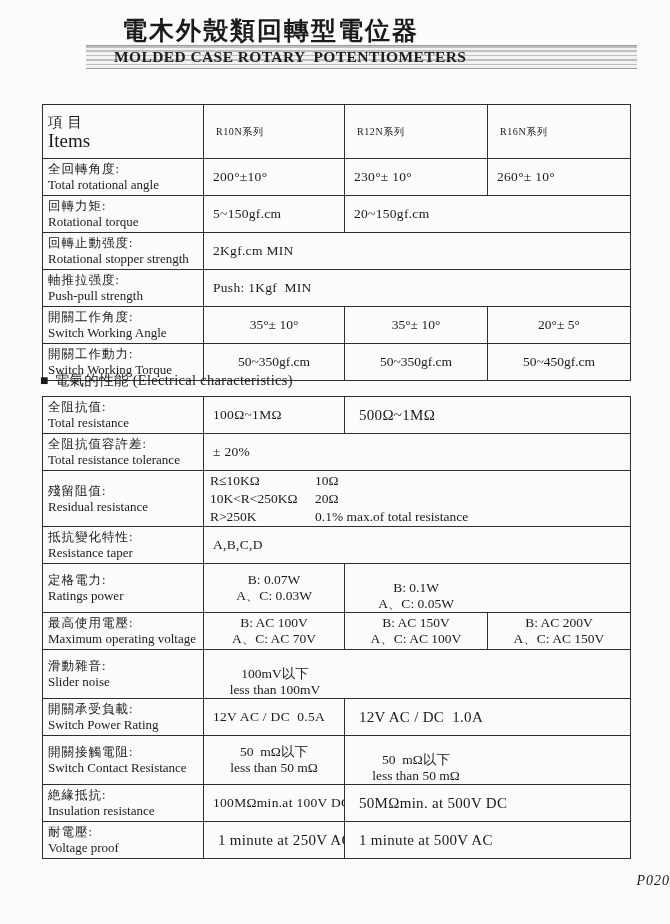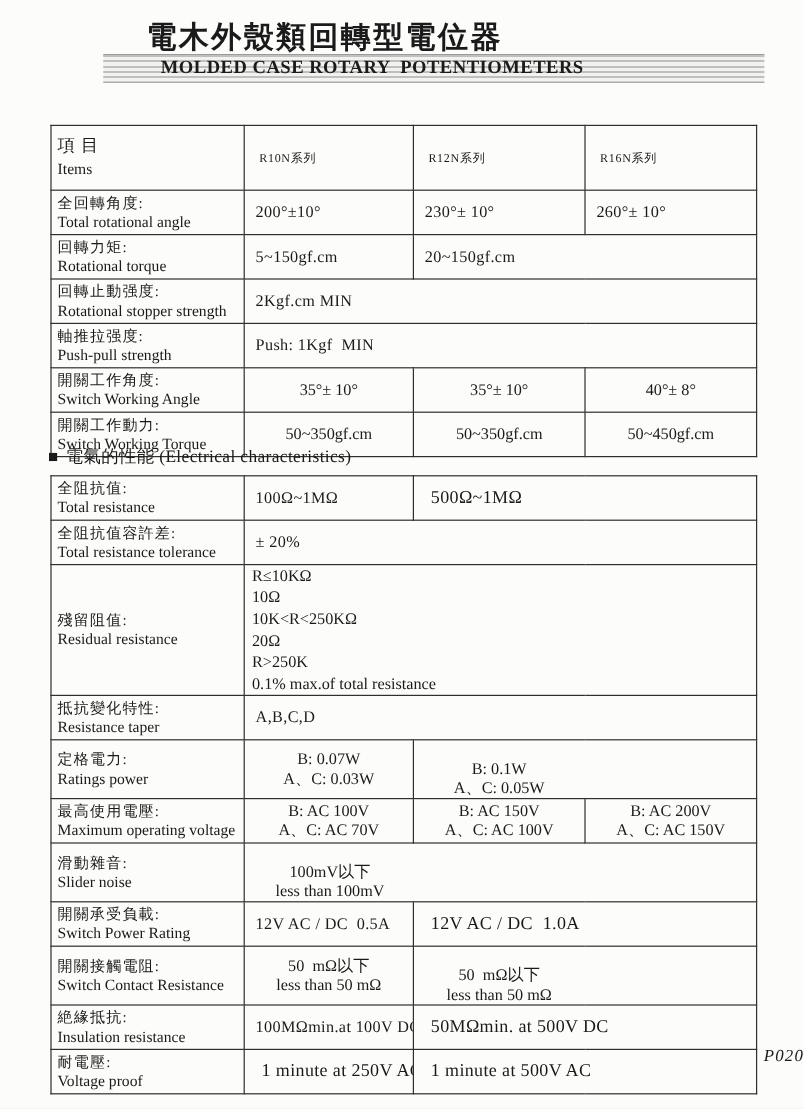--- a/index.html
+++ b/index.html
@@ -19,21 +19,21 @@
     font-size:25px; font-weight:bold; letter-spacing:2px; white-space:pre;
   }
   .banner{
     position:absolute; left:86px; top:45px; width:551px; height:22px;
     background:repeating-linear-gradient(180deg,
       var(--stripe_dark) 0px, var(--stripe_dark) 1.6px,
       var(--stripe_light) 1.6px, var(--stripe_light) 4.4px);
     border-top:1px solid #9a9a9a; border-bottom:1px solid #9a9a9a;
   }
   .banner-text{
-    position:absolute; left:48px; top:2px;
+    position:absolute; left:28px; top:2px;
     font-size:15.5px; font-weight:bold; letter-spacing:0.4px;
     white-space:pre; color:#1c1c1c;
   }
   .sec-heading{
     position:absolute; left:40px; font-size:14.5px; letter-spacing:0.3px;
     white-space:pre;
   }
   .sec-heading .sq{ font-size:14px; margin-right:6px; }
   #mech-heading{ top:82px; }
   #elec-heading{ top:371px; }
@@ -48,31 +48,31 @@
     border:1px solid var(--border);
     vertical-align:middle; padding:0; overflow:hidden;
   }
   tr.h54{height:54px;} tr.h36{height:36px;} tr.h56{height:56px;}
   tr.h34{height:34px;} tr.h32{height:32px;}
 
   td.lbl{ padding:2px 2px 3px 5px;margin-left:30px; }
   .lbl .cjk{ display:block; font-size:12.5px; line-height:16px; letter-spacing:1px; white-space:pre;}
   .lbl .en{ display:block; font-size:13px; line-height:15px; white-space:pre;}
   td.hdrlbl .cjk{ font-size:14.5px; letter-spacing:5px; line-height:20px;}
-  td.hdrlbl .en{ font-size:13px; line-height:18px;}
+  td.hdrlbl .en{ font-size:19px; line-height:18px;}
   td.hdrcol{ padding-left:12px; font-size:10px; letter-spacing:0.6px; white-space:pre;}
 
   td.val{ padding-left:9px; font-size:13.5px; letter-spacing:0.3px; white-space:pre;}
   td.val2{ padding-left:14px; font-size:15px; letter-spacing:0.3px; white-space:pre;}
   td.cc{ padding-left:0; text-align:center; font-size:13.5px; white-space:pre;}
   td.stack{ padding:0; text-align:center; font-size:13.5px;}
   td.stackL{ padding:0; text-align:left; font-size:13.5px;}
   .blk{ display:inline-block; width:142px; text-align:center; vertical-align:middle;margin-top:16px;}
   .l{ display:block; line-height:16px; white-space:pre;}
-  .rr{ display:flex; padding-left:6px; font-size:13.5px; line-height:18px; white-space:pre;flex-direction:column;}
+  .rr{ display:flex; padding-left:6px; font-size:13.5px; line-height:18px; white-space:pre;}
   .rc{ width:105px; flex:none;}
   .pagenum{
     position:absolute; right:16px; top:873px;
     font-size:14px; font-style:italic; letter-spacing:1px;
   }
 </style>
 </head>
 <body>
 
 <div class="page">
@@ -132,21 +132,21 @@
       </td>
       <td class="val" colspan="3">Push: 1Kgf  MIN</td>
     </tr>
     <tr class="h32">
       <td class="lbl">
         <span class="cjk">開關工作角度:</span>
         <span class="en">Switch Working Angle</span>
       </td>
       <td class="cc">35°± 10°</td>
       <td class="cc">35°± 10°</td>
-      <td class="cc">40°± 8°</td>
+      <td class="cc">20°± 5°</td>
     </tr>
     <tr class="h34">
       <td class="lbl">
         <span class="cjk">開關工作動力:</span>
         <span class="en">Switch Working Torque</span>
       </td>
       <td class="cc">50~350gf.cm</td>
       <td class="cc">50~350gf.cm</td>
       <td class="cc">50~450gf.cm</td>
     </tr>

